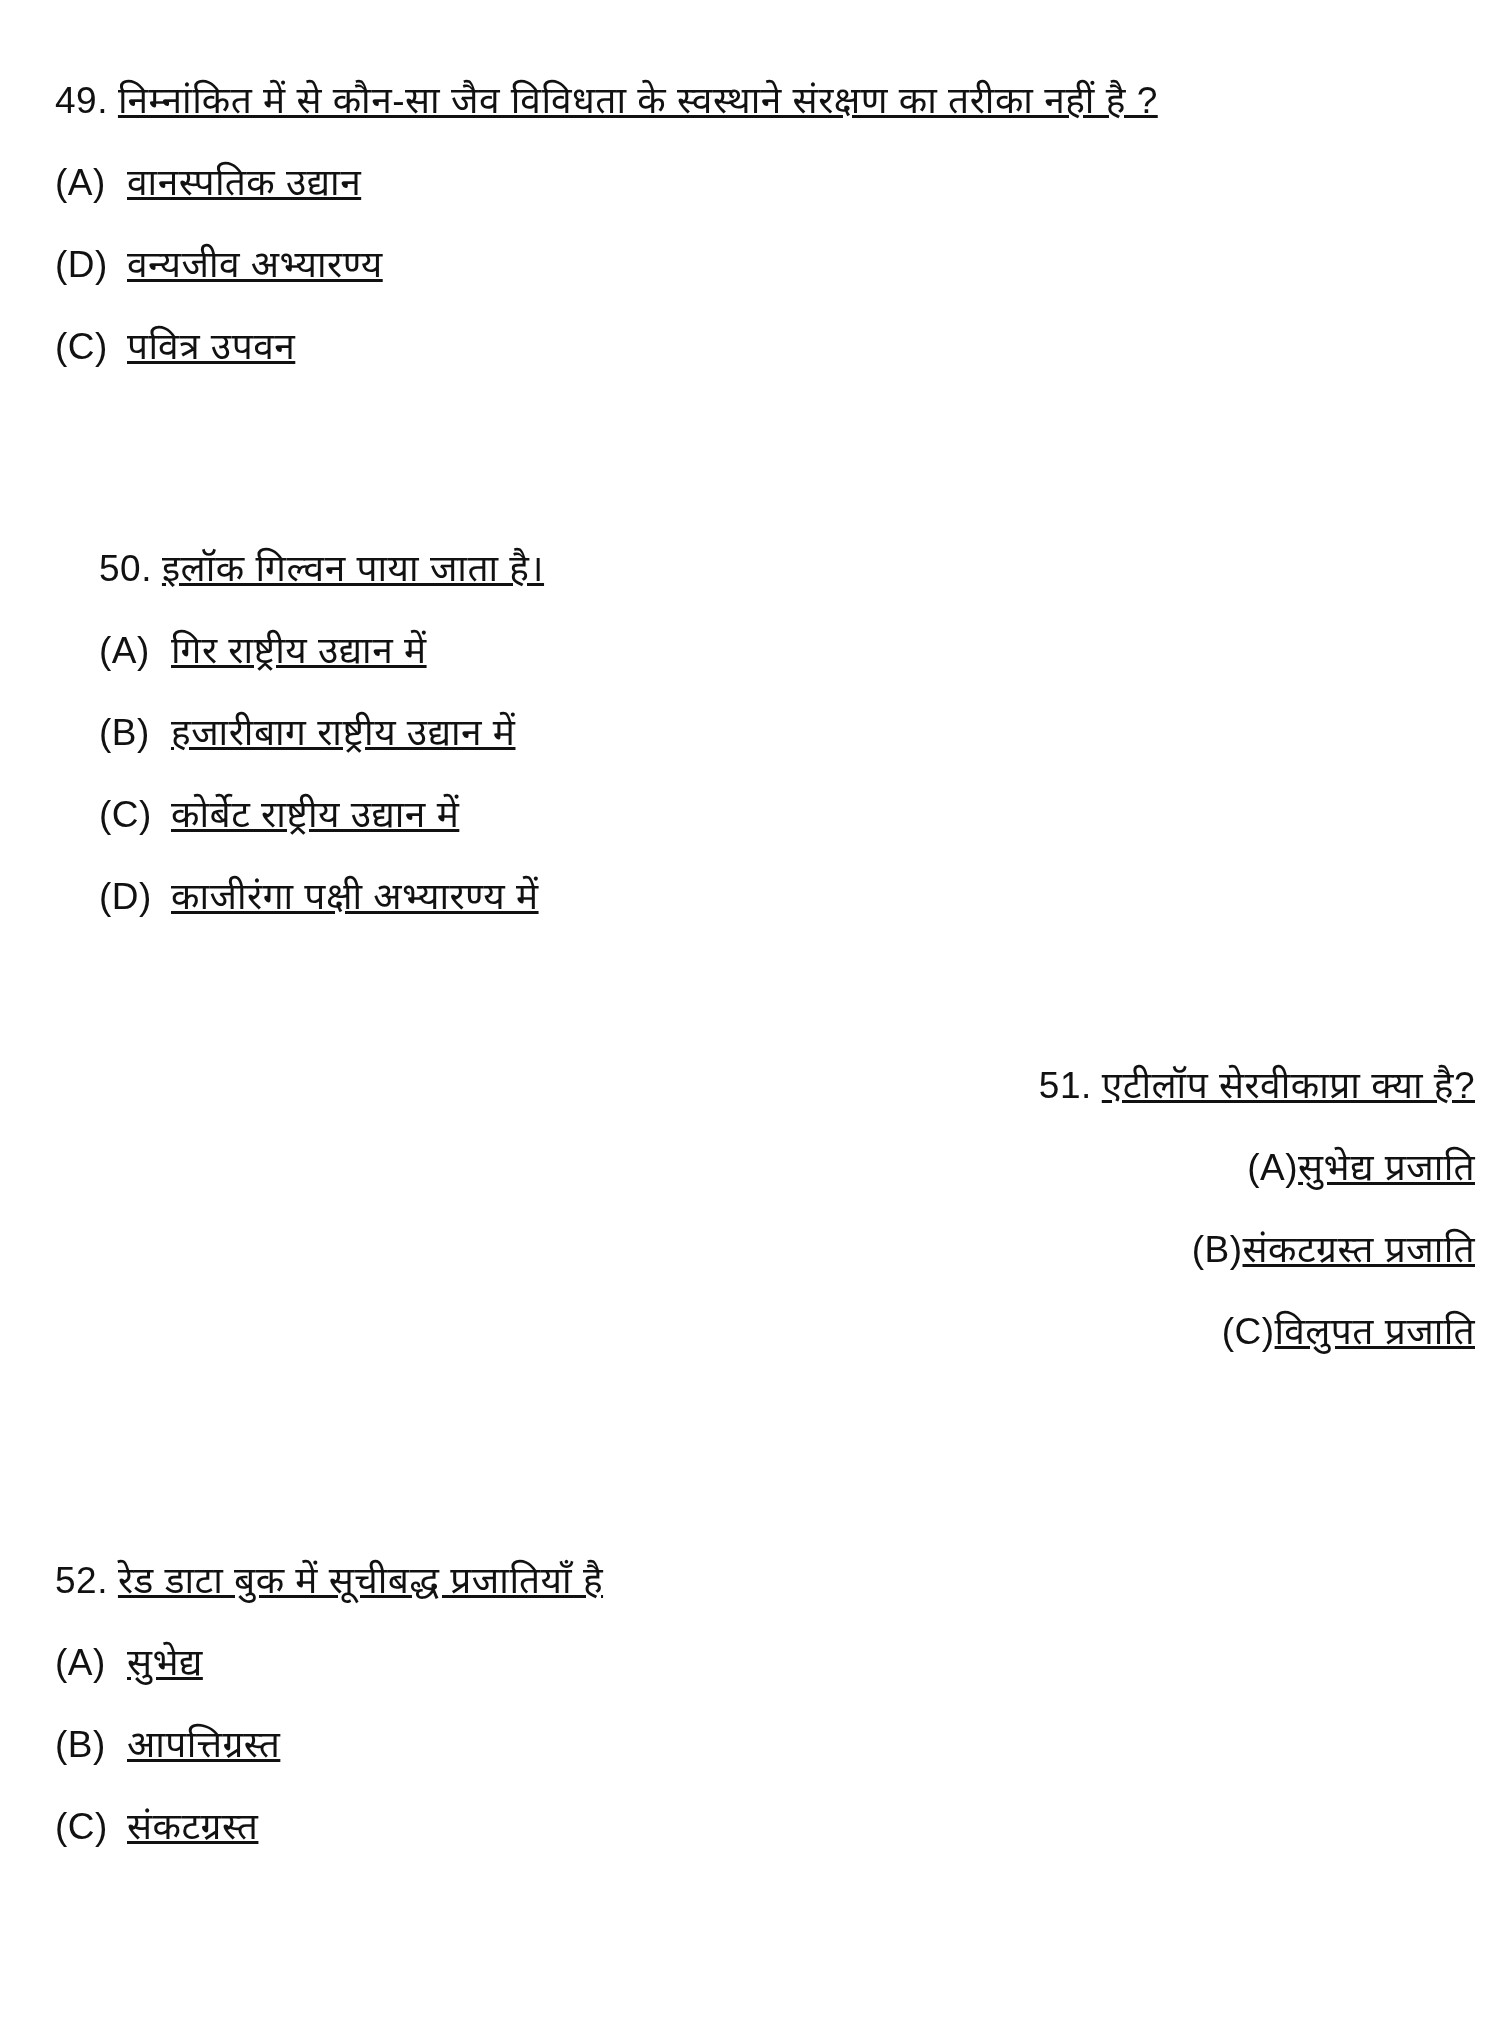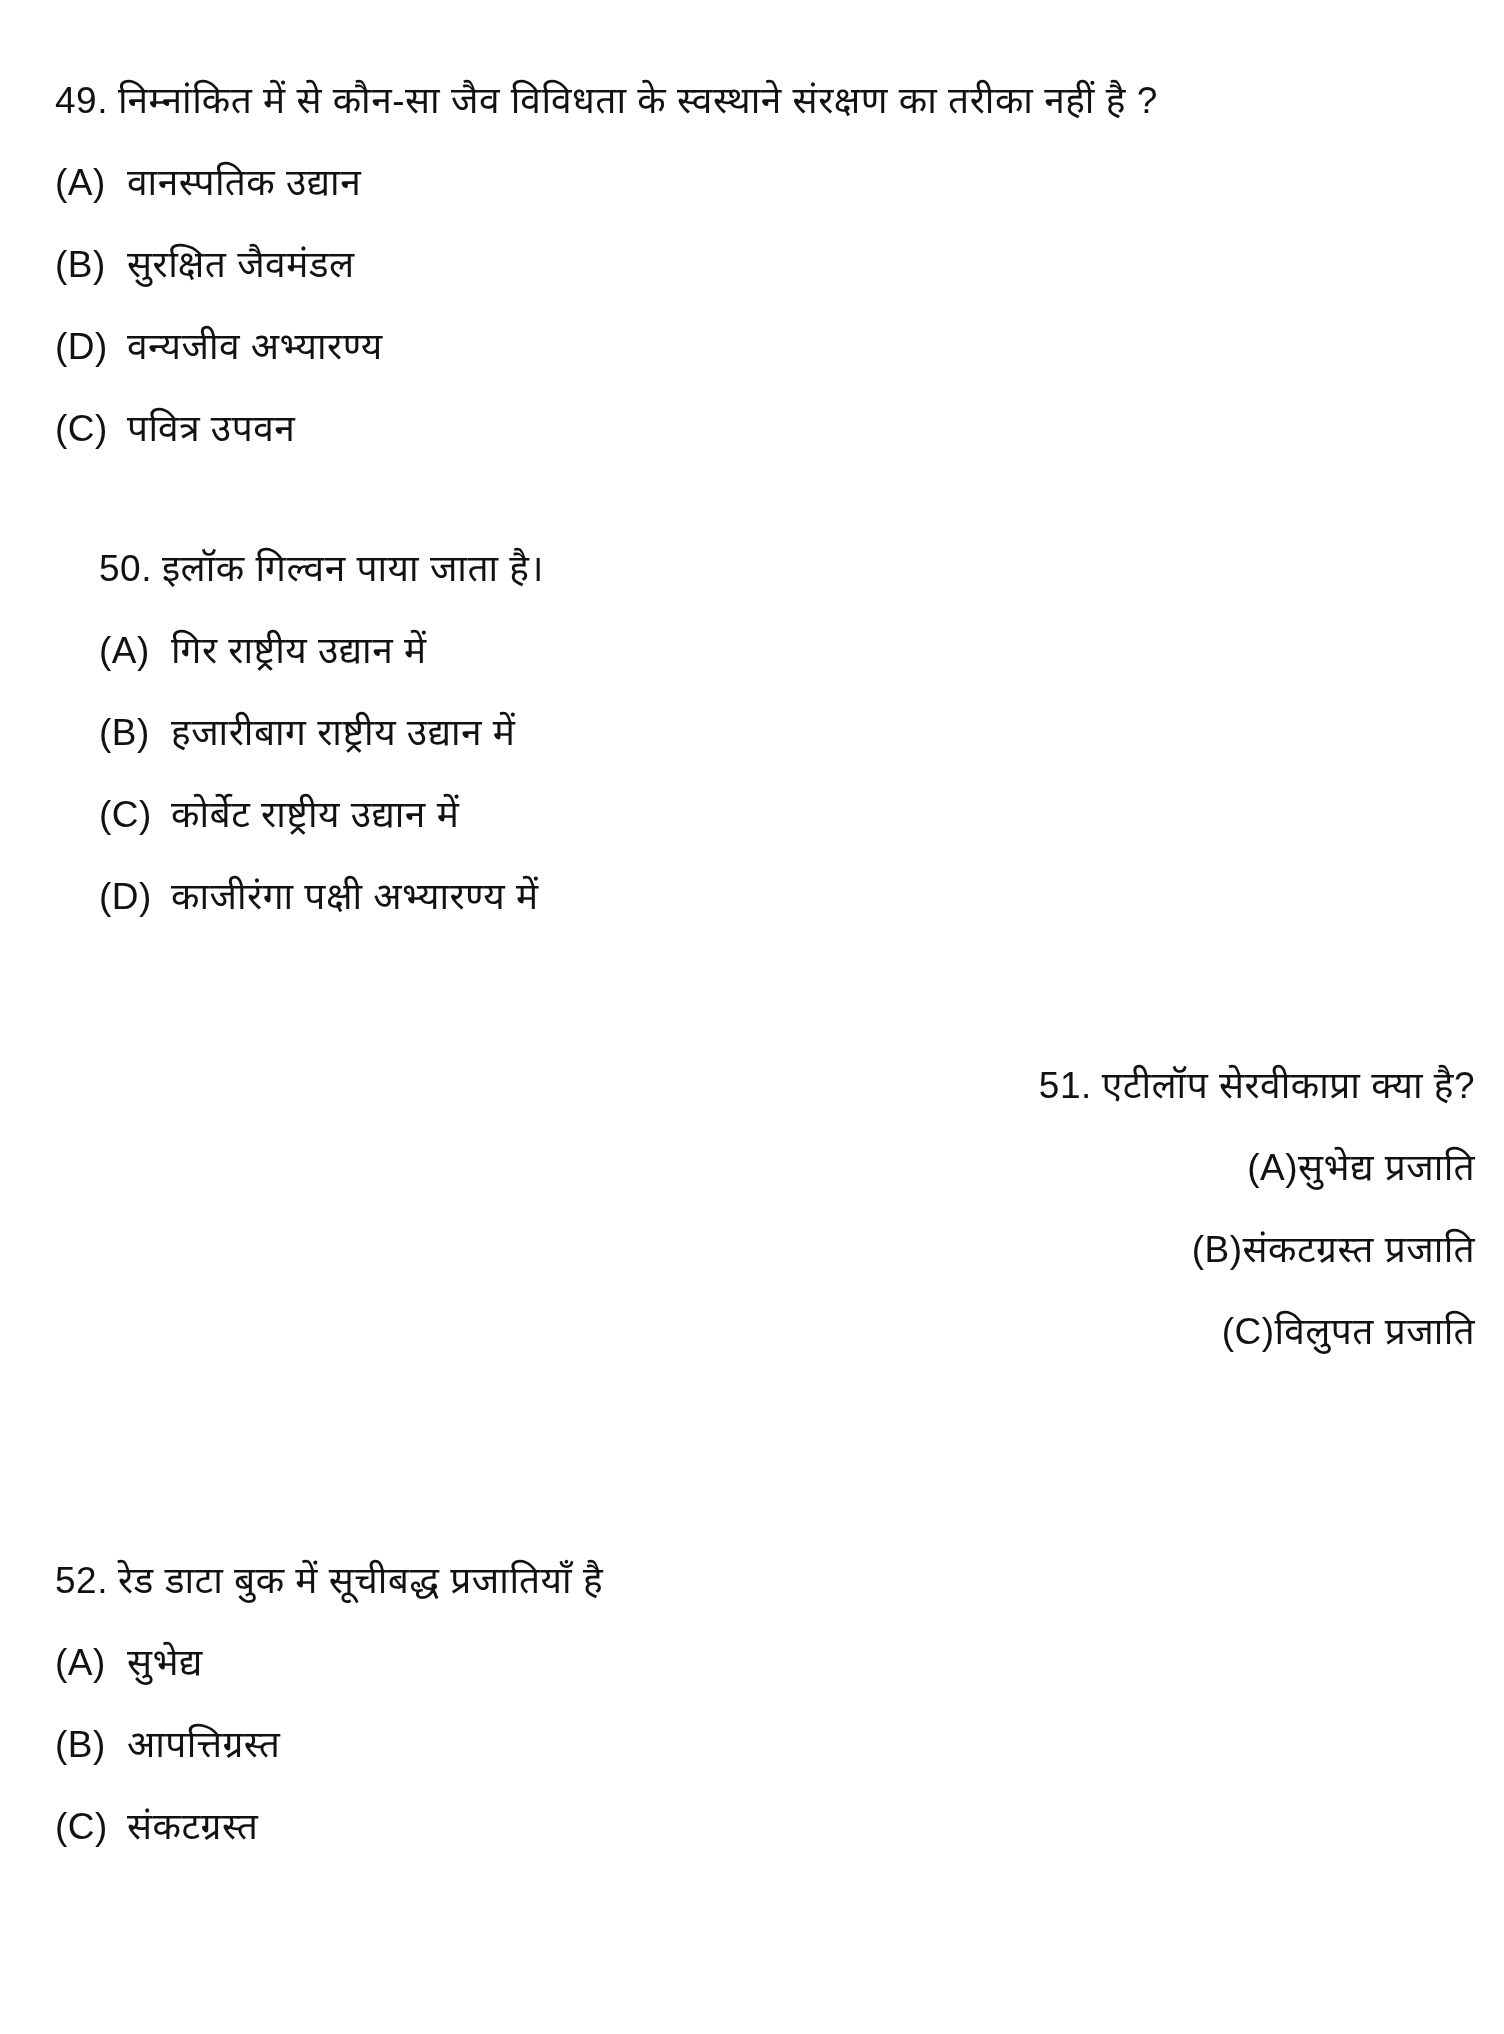--- a/index.html
+++ b/index.html
@@ -26,20 +26,21 @@
       position: absolute;
       left: 55px;
       width: 1420px;
     }
     .line {
       height: 82px;
       line-height: 82px;
       font-size: 37px;
       white-space: nowrap;
       letter-spacing: 0.5px;
+      text-decoration: underline;
     }
     .q-num {
       display: inline-block;
       margin-right: 10px;
     }
     .opt-label {
       display: inline-block;
       width: 72px;
     }
     .q1 { top: 60px; }
@@ -51,23 +52,20 @@
 <body>
 
 <div class="page">
 
   <div class="question-block q1">
     <div class="line">
       <span class="q-num">49.</span><span>निम्नांकित में से कौन-सा जैव विविधता के स्वस्थाने संरक्षण का तरीका नहीं है ?</span>
     </div>
     <div class="line">
       <span class="opt-label">(A)</span><span>वानस्पतिक उद्यान</span>
-    </div>
-    <div class="line">
-      <span class="opt-label">(B)</span><span>सुरक्षित जैवमंडल</span>
     </div>
     <div class="line">
       <span class="opt-label">(D)</span><span>वन्यजीव अभ्यारण्य</span>
     </div>
     <div class="line">
       <span class="opt-label">(C)</span><span>पवित्र उपवन</span>
     </div>
   </div>
 
   <div class="question-block q2">

